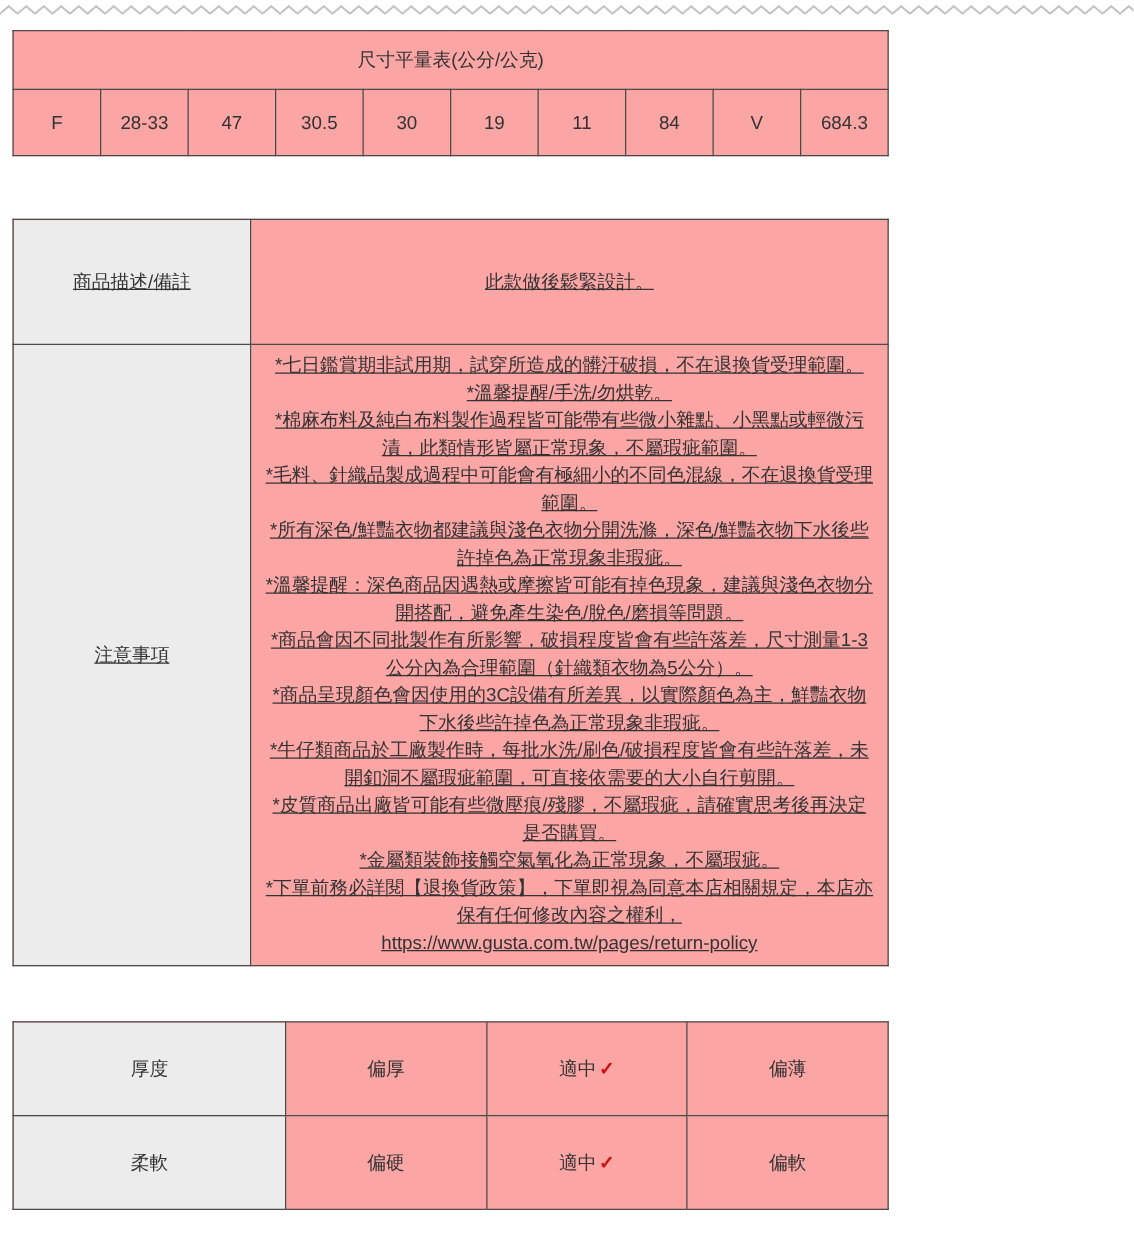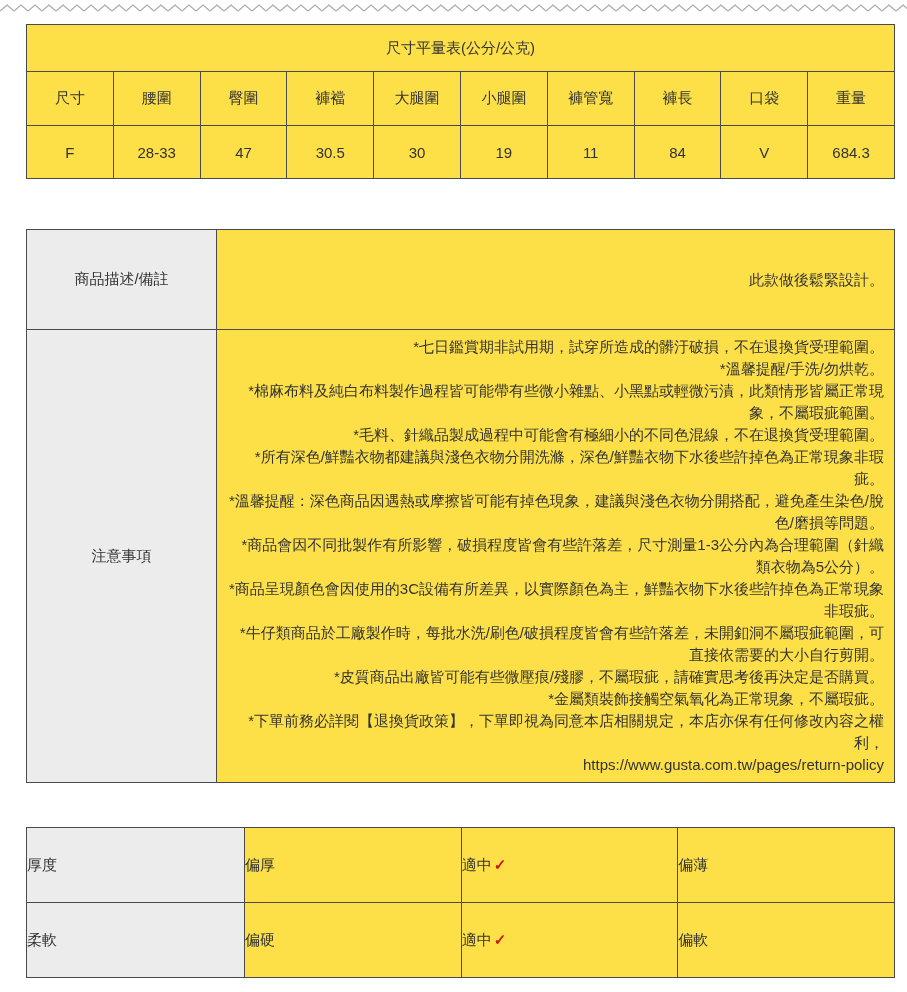--- a/index.html
+++ b/index.html
@@ -10,61 +10,61 @@
     font-family: "Liberation Sans", sans-serif;
     color: #333333;
   }
   .page { width: 907px; padding: 2px 0 2px 0; }
 
   .torn-edge { display: block; margin: 0; }
 
   table {
     border-collapse: collapse;
     table-layout: fixed;
-    width: 869px;
-    margin-left: 26px;
-    background: #fde047;
+    width: 701px;
+    margin-left: 10px;
+    background: #fca5a5;
   }
   th, td {
     border: 1px solid #4a4a4a;
     font-weight: normal;
     font-size: 15px;
     color: #333333;
     padding: 0;
   }
 
   
   .size-table { margin-top: 10px; }
   .size-table th, .size-table td { text-align: center; }
   .size-table .title-row th { height: 47px; }
   .size-table .header-row th { height: 54px; }
   .size-table tbody td { height: 53px; }
 
   
-  .desc-table { margin-top: 50px; }
+  .desc-table { margin-top: 50px; text-decoration: underline; }
   .desc-table .label {
     width: 190px;
     background: #ececec;
     text-align: center;
     vertical-align: middle;
   }
   .desc-table .content {
     padding: 6px 10px;
     line-height: 22px;
-    text-align: right;
+    text-align: center;
     vertical-align: middle;
   }
   .desc-row-description { height: 100px; }
   .note-line { min-height: 22px; }
 
   
   .props-table { margin-top: 44px; }
   .props-table td {
     height: 75px;
-    text-align: left;
+    text-align: center;
     vertical-align: middle;
   }
   .props-table .label { width: 218px; background: #ececec; }
   .check {
     color: #cc1111;
     font-weight: bold;
     margin-left: 2px;
   }
 </style>
 </head>
@@ -79,32 +79,20 @@
       </pattern>
     </defs>
     <rect width="907" height="12" fill="url(#zigzag)"></rect>
   </svg>
 
   <table class="size-table">
     <thead>
       <tr class="title-row">
         <th id="size-title" colspan="10">尺寸平量表(公分/公克)</th>
       </tr>
-      <tr class="header-row" id="size-header-row">
-          <th>尺寸</th>
-          <th>腰圍</th>
-          <th>臀圍</th>
-          <th>褲襠</th>
-          <th>大腿圍</th>
-          <th>小腿圍</th>
-          <th>褲管寬</th>
-          <th>褲長</th>
-          <th>口袋</th>
-          <th>重量</th>
-        </tr>
     </thead>
     <tbody id="size-body">
         <tr>
           <td>F</td>
           <td>28-33</td>
           <td>47</td>
           <td>30.5</td>
           <td>30</td>
           <td>19</td>
           <td>11</td>

